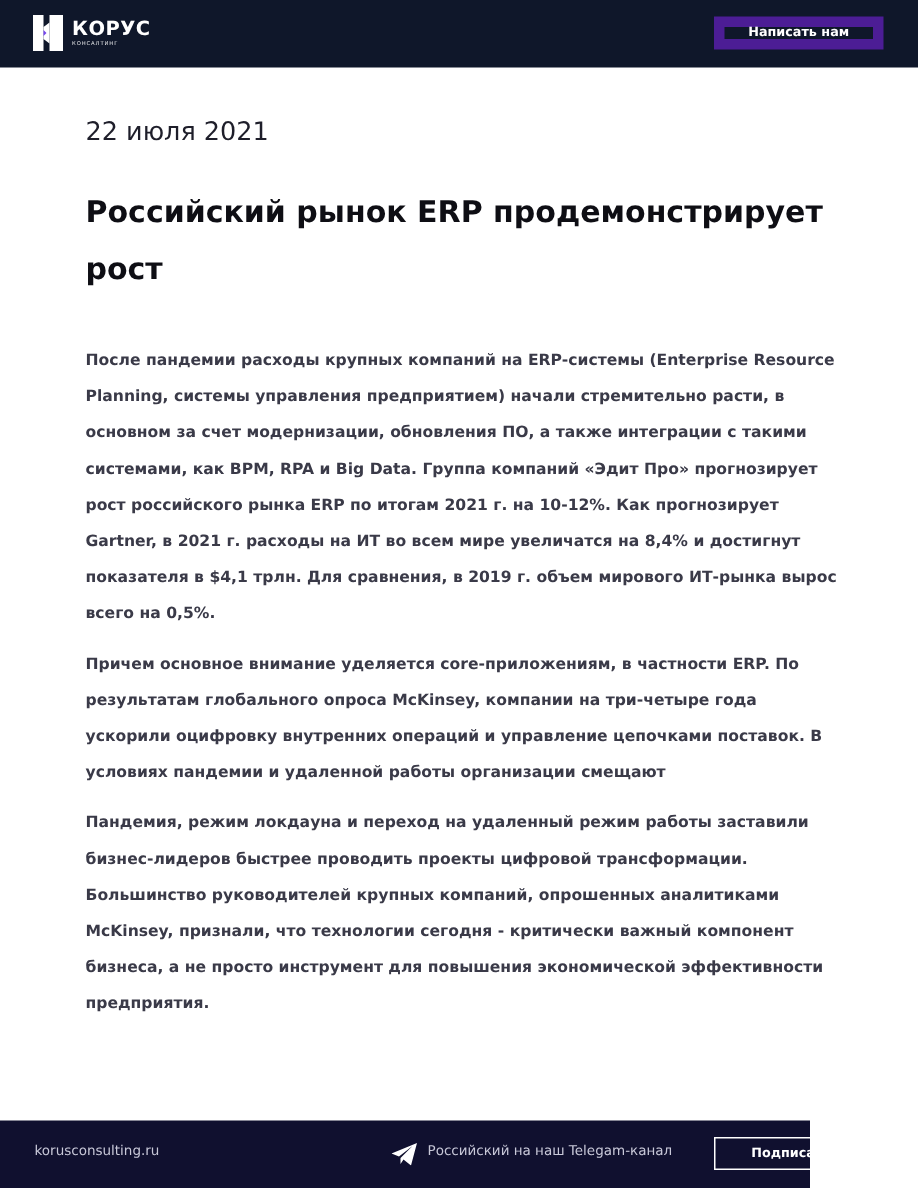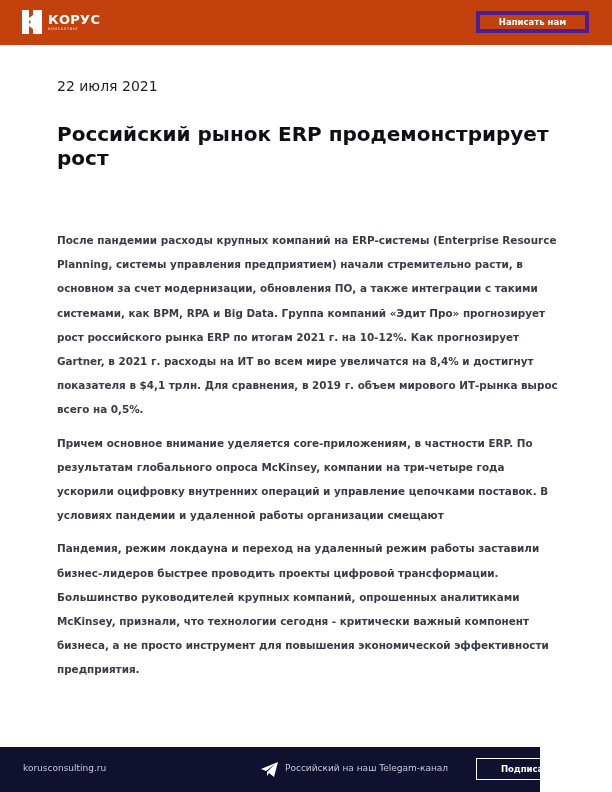--- a/index.html
+++ b/index.html
@@ -1,52 +1,52 @@
 <!DOCTYPE html>
 <html><head>
   <meta charset="utf-8">
   <style>
     * { box-sizing: border-box; margin: 0; padding: 0; }
     html, body { width: 612px; height: 792px; overflow: hidden; background: #ffffff; }
     body { font-family: "DejaVu Sans", sans-serif; color: #2a2a3a; position: relative; }
 
     .header {
       position: absolute; left: 0; top: 0; width: 612px; height: 45px;
-      background: #c2410c;
+      background: #0f172a;
     }
     .logo {
       position: absolute; left: 22px; top: 10px; height: 24px;
       display: flex; align-items: center;
     }
     .logo-mark {
       width: 20px; height: 24px; position: relative;
     }
     .logo-text { margin-left: 6px; display: flex; flex-direction: column; line-height: 1; }
     .logo-name {
       font-family: "DejaVu Sans", sans-serif; font-weight: bold; font-size: 13px;
       color: #ffffff; letter-spacing: 0.3px;
     }
     .logo-sub {
       font-size: 3.5px; color: #ffffff; letter-spacing: 0.6px; margin-top: 2px; opacity: 0.9;
     }
     .btn-header {
       position: absolute; left: 476px; top: 11px; width: 113px; height: 22px;
-      border: 4px solid #4c1d95; color: #ffffff; background: transparent;
+      border: 7px solid #4c1d95; color: #ffffff; background: transparent;
       font-family: "DejaVu Sans", sans-serif; font-weight: bold; font-size: 8.5px;
       display: flex; align-items: center; justify-content: center;
     }
 
     .date {
       position: absolute; left: 57px; top: 78px;
-      font-size: 14px; color: #1e1e2a;
+      font-size: 17px; color: #1e1e2a;
     }
     .title {
       position: absolute; left: 57px; top: 122px; width: 500px;
       font-family: "DejaVu Sans", sans-serif; font-weight: bold;
-      font-size: 20px; line-height: 24px; color: #0e0e14;
+      font-size: 20px; line-height: 38px; color: #0e0e14;
     }
 
     .content {
       position: absolute; left: 57px; top: 228px; width: 505px;
       font-size: 10.4px; line-height: 24.2px; color: #3a3a48; font-weight: bold;
     }
     .content p { margin-bottom: 9px; }
 
     .footer {
       position: absolute; left: 0; top: 747px; width: 540px; height: 45px;

